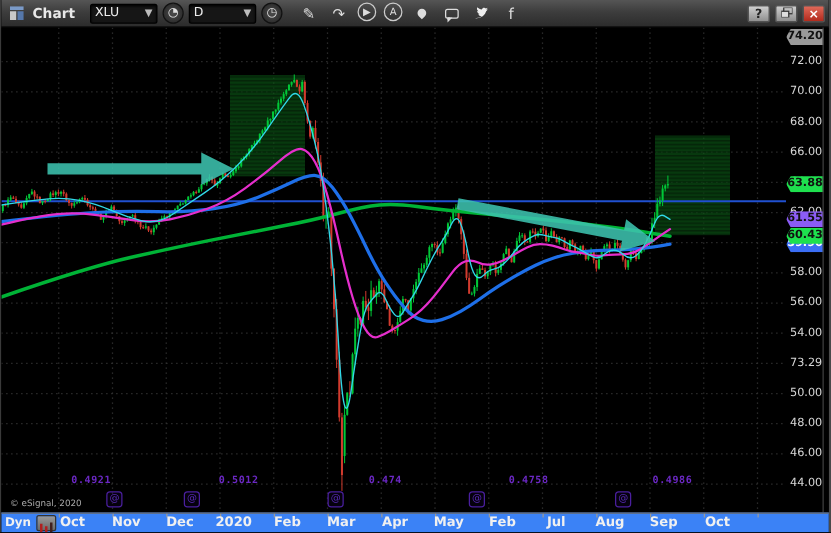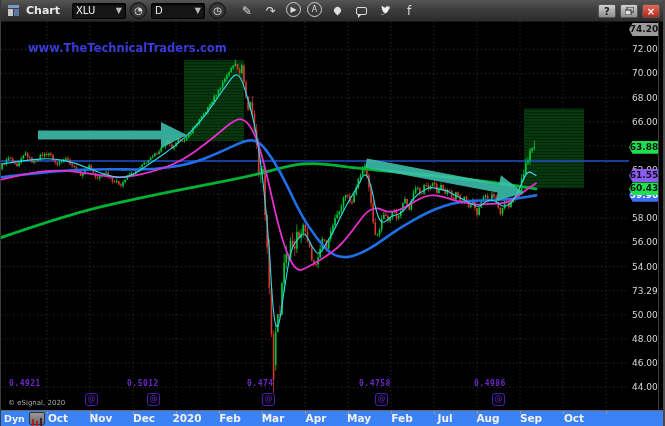--- a/index.html
+++ b/index.html
@@ -27,21 +27,21 @@
   .winbtn{width:18px;height:14px;font-size:10px;line-height:13px;text-align:center;color:#222;
     background:linear-gradient(#cfcfcf,#8f8f8f);border:1px solid #555;border-radius:2px;font-weight:bold;}
   .winbtn.close{background:linear-gradient(#e06a5a,#b2291c);color:#fff;}
   
   .plot{position:absolute;left:0;top:22px;width:628px;height:388px;overflow:hidden;background:#000;}
   .plot svg{position:absolute;left:0;top:0;}
   .chart-title{position:absolute;left:5px;top:6px;color:#f2f2f2;font-size:9.5px;white-space:nowrap;}
   .watermark{position:absolute;left:27px;top:19px;color:#3a3ad8;font-size:11.5px;font-weight:bold;}
   .copyright{position:absolute;left:7px;top:377px;color:#a9a9a9;font-size:7px;}
   .pnum{position:absolute;top:357px;color:#6b28c4;font-size:8px;font-weight:bold;
-    font-family:"DejaVu Sans Mono","Liberation Mono",monospace;letter-spacing:.5px;}
+    font-family:"DejaVu Sans Mono","Liberation Mono",monospace;letter-spacing:.5px;margin-left:48px;}
   .pmark{position:absolute;top:371px;width:13px;height:13px;border:1.5px solid #4a1f9e;border-radius:3px;
     color:#5a2bb8;font-size:8px;line-height:10px;text-align:center;background:rgba(20,5,50,.25);}
   
   .axis{position:absolute;left:628px;top:22px;width:36px;height:388px;background:#000;}
   .axis-edge{position:absolute;left:29px;top:0;width:1px;height:100%;background:#3f3f3f;}
   .tick{position:absolute;left:3px;color:#d6d6d6;font-size:9px;}
   .badge{position:absolute;left:0;width:30px;height:13px;font-size:9px;font-weight:bold;
     text-align:center;line-height:13px;color:#111;
     clip-path:polygon(0 50%,12% 0,100% 0,100% 100%,12% 100%);}
   
@@ -662,21 +662,20 @@
           <path d="M0 215.59200000000004Q70 191.45200000000003 105 183.60649999999998Q140 175.76099999999997 170 169.72599999999997Q200 163.69099999999997 225 158.863Q250 154.035 270 148.6035Q290 143.17200000000003 302.5 141.965Q315 140.75799999999998 332.5 143.17199999999997Q350 145.58599999999998 375 148Q400 150.41400000000004 425 152.82800000000003Q450 155.24200000000002 470 157.656Q490 160.07000000000002 502.5 161.88049999999998Q515 163.69099999999997 525 165.32045L535 166.9499" fill="none" stroke="#00b336" stroke-width="2.8" stroke-linecap="round"></path>
           <path d="M0 155.24200000000002Q50 149.20700000000002 75 148Q100 146.79299999999998 125 147.3965Q150 148 170 144.98250000000002Q190 141.965 205 135.93Q220 129.895 232.5 123.86000000000001Q245 117.825 251.5 118.42849999999996Q258 119.03199999999993 265 128.0845Q272 137.13700000000003 278.5 149.20700000000005Q285 161.27700000000004 292.5 176.96800000000005Q300 192.65900000000005 307.5 204.12550000000005Q315 215.59200000000004 322.5 224.04100000000003Q330 232.49 337.5 234.3005Q345 236.111 352.5 233.697Q360 231.283 367.5 227.05850000000004Q375 222.83400000000006 382.5 217.40250000000003Q390 211.97099999999998 397.5 207.143Q405 202.31500000000003 412.5 198.09050000000002Q420 193.86599999999999 427.5 190.245Q435 186.62400000000005 442.5 184.21000000000004Q450 181.796 457.5 180.589Q465 179.38200000000003 472.5 178.7785Q480 178.175 487.5 178.175Q495 178.175 502.5 177.57150000000001Q510 176.968 516 176.36449999999996Q522 175.76099999999997 528.5 174.554L535 173.34700000000004" fill="none" stroke="#1e6fe8" stroke-width="2.6" stroke-linecap="round"></path>
           <path d="M0 157.65599999999998Q30 150.41400000000004 45 149.20700000000002Q60 148 75 149.8105Q90 151.62099999999998 105 154.03500000000003Q120 156.44900000000004 135 153.43150000000003Q150 150.41400000000004 165 144.98250000000002Q180 139.55099999999996 195 128.688Q210 117.825 222.5 106.96200000000002Q235 96.09900000000003 240.5 97.30600000000004Q246 98.51300000000006 251 107.56550000000007Q256 116.61800000000007 261 134.72300000000004Q266 152.828 271 175.76100000000002Q276 198.69400000000005 281 215.59200000000004Q286 232.49 291 240.93900000000002Q296 249.388 301 247.57750000000001Q306 245.76700000000002 311 242.7495Q316 239.73200000000003 321 236.71450000000004Q326 233.69700000000003 331 230.07600000000002Q336 226.455 341 221.0235Q346 215.59200000000004 351 208.95350000000002Q356 202.31500000000003 361 195.67650000000003Q366 189.038 371 187.22750000000002Q376 185.41700000000003 381 187.83100000000002Q386 190.245 391 189.6415Q396 189.038 401 186.62400000000002Q406 184.21 411 181.1925Q416 178.175 421 175.76100000000002Q426 173.34700000000004 431 173.34700000000004Q436 173.34700000000004 441 174.554Q446 175.76099999999997 451 177.57150000000001Q456 179.38200000000003 461 179.98550000000006Q466 180.58900000000006 471 181.79600000000002Q476 183.003 481 182.3995Q486 181.796 491 181.796Q496 181.796 501 181.19250000000002Q506 180.58900000000006 511 177.57150000000007Q516 174.55400000000006 521 170.93300000000005Q526 167.31200000000004 530.5 164.29450000000003L535 161.27700000000004" fill="none" stroke="#e52ecc" stroke-width="1.8" stroke-linecap="round"></path>
           <path d="M0 141.965Q25 138.34400000000005 37.5 137.13700000000003Q50 135.93 62.5 138.344Q75 140.75799999999998 87.5 146.18949999999998Q100 151.62099999999998 112.5 154.63849999999996Q125 157.65599999999998 137.5 149.207Q150 140.75799999999998 162.5 132.309Q175 123.86 187.5 111.78999999999999Q200 99.72 212.5 81.61500000000001Q225 63.510000000000005 231 55.66450000000002Q237 47.81900000000003 242 61.699500000000015Q247 75.58 252 96.7025Q257 117.825 262 160.07000000000002Q267 202.31500000000003 269.5 247.57750000000004Q272 292.84000000000003 274.5 301.89250000000004Q277 310.945 280 289.8225Q283 268.7 286.5 247.5775Q290 226.455 293.5 221.62700000000004Q297 216.79900000000006 300.5 213.17800000000005Q304 209.55700000000004 307.5 217.40250000000003Q311 225.248 314.5 229.47250000000003Q318 233.69700000000003 321.5 227.66200000000003Q325 221.62700000000004 328.5 216.19550000000004Q332 210.76400000000004 336 202.315Q340 193.86599999999999 344 186.0205Q348 178.175 352 172.14000000000001Q356 166.10500000000002 360 157.656Q364 149.20700000000002 367 155.84550000000002Q370 162.48400000000004 373 178.175Q376 193.86599999999999 379 198.09050000000002Q382 202.31500000000003 386 198.09050000000002Q390 193.86599999999999 394 193.26250000000002Q398 192.65900000000005 402 189.03800000000004Q406 185.41700000000003 410 179.98550000000006Q414 174.55400000000006 418 171.53650000000005Q422 168.51900000000006 426 166.70850000000002Q430 164.898 434 166.10500000000002Q438 167.31200000000004 442 167.91550000000007Q446 168.51900000000006 450 170.93300000000005Q454 173.34700000000004 458 175.15750000000003Q462 176.968 466 179.382Q470 181.796 474 183.6065Q478 185.41700000000003 482 181.79600000000002Q486 178.175 490 178.175Q494 178.175 498 181.79600000000002Q502 185.41700000000003 506 183.6065Q510 181.796 514 175.15750000000003Q518 168.51900000000006 522 158.25950000000003Q526 148 530.5 150.71575L535 153.43150000000003" fill="none" stroke="#30d8e8" stroke-width="1.1" stroke-linecap="round"></path>
         </g>
         <g>
           <polygon points="37.0,117.5 160.0,117.5 160.0,126.0 186.0,113.0 160.0,100.0 160.0,108.5 37.0,108.5" fill="#3cc2ae" fill-opacity="0.88"></polygon>
           <polygon points="364.2,145.4 496.6,170.5 495.0,178.9 523.0,170.9 499.9,153.3 498.3,161.7 365.8,136.6" fill="#3cc2ae" fill-opacity="0.88"></polygon>
         </g>
       </svg>
-    <div class="watermark">www.TheTechnicalTraders.com</div>
     <div class="copyright">© eSignal, 2020</div>
     <div id="annot-layer">
         <div class="pnum" style="left: 8px;">0.4921</div>
         <div class="pnum" style="left: 126px;">0.5012</div>
         <div class="pnum" style="left: 246px;">0.474</div>
         <div class="pnum" style="left: 358px;">0.4758</div>
         <div class="pnum" style="left: 473px;">0.4986</div>
         <div class="pmark" style="left: 84px;">@</div>
         <div class="pmark" style="left: 146px;">@</div>
         <div class="pmark" style="left: 261px;">@</div>

